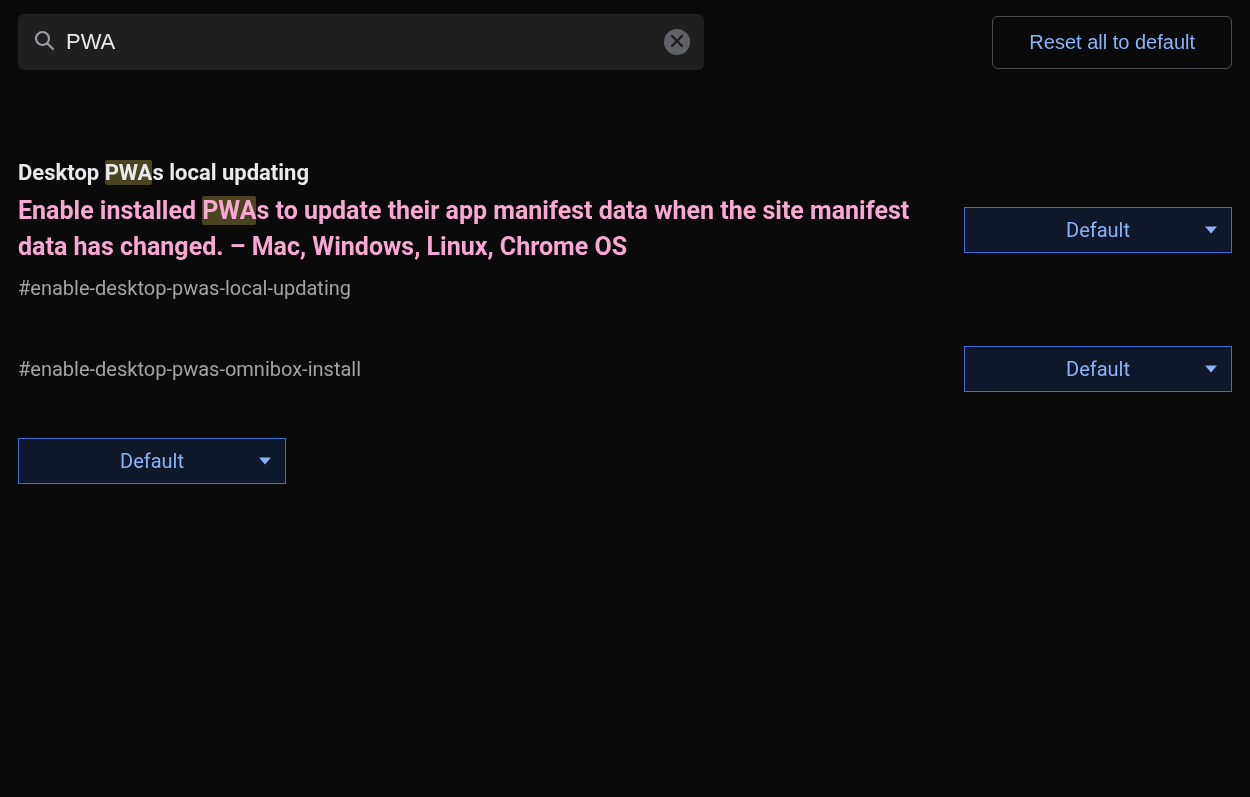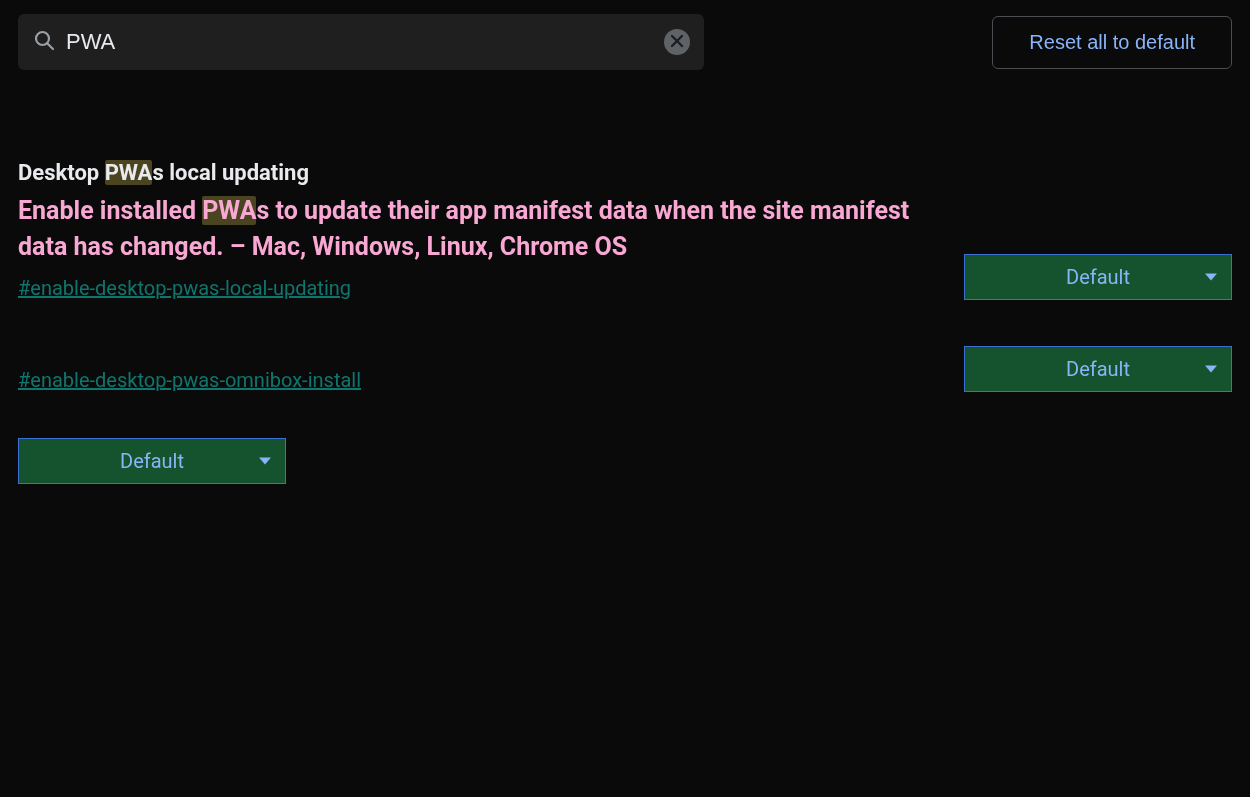--- a/index.html
+++ b/index.html
@@ -68,58 +68,57 @@
     color: #bdc1c6;
   }
   .tab.active {
     color: #4f8df6;
     border-bottom: 3px solid #4f8df6;
     font-weight: 500;
   }
   .flags { padding: 30px 18px 0 18px; }
   .flag-row {
     display: flex;
-    align-items: flex-end;
+    align-items: center;
     gap: 24px;
     padding: 28px 0 18px 0;
   }
   .flag-row:first-child { padding-top: 40px; }
   .flag-text { flex: 1 1 auto; max-width: 930px; }
   .flag-title {
     font-size: 22px;
     font-weight: 700;
     color: #e8eaed;
     margin-bottom: 8px;
   }
   .flag-desc {
     font-size: 25px;
     color: #f9a8d4;
     line-height: 1.45;
     margin-bottom: 10px;
     font-weight: bold;
   }
   .flag-hash {
     font-size: 20px;
-    color: #0f766e;
-    text-decoration: underline;
+    color: #a3a3a3;
     cursor: pointer;
     display: inline-block;
   }
   mark.hl {
     background: #4a4520;
     color: inherit;
     padding: 0 0px;
     border-radius: 2px;
   }
   .dropdown {
     flex: 0 0 268px;
     width: 268px;
     height: 46px;
     border: 1px solid #3b6fd6;
-    background: #14532d;
+    background: #0f172a;
     color: #8ab4f8;
     display: flex;
     align-items: center;
     justify-content: center;
     position: relative;
     font-size: 20px;
     cursor: pointer;
   }
   .dropdown .dd-label { flex: 1; text-align: center; }
   .dropdown .dd-arrow {

